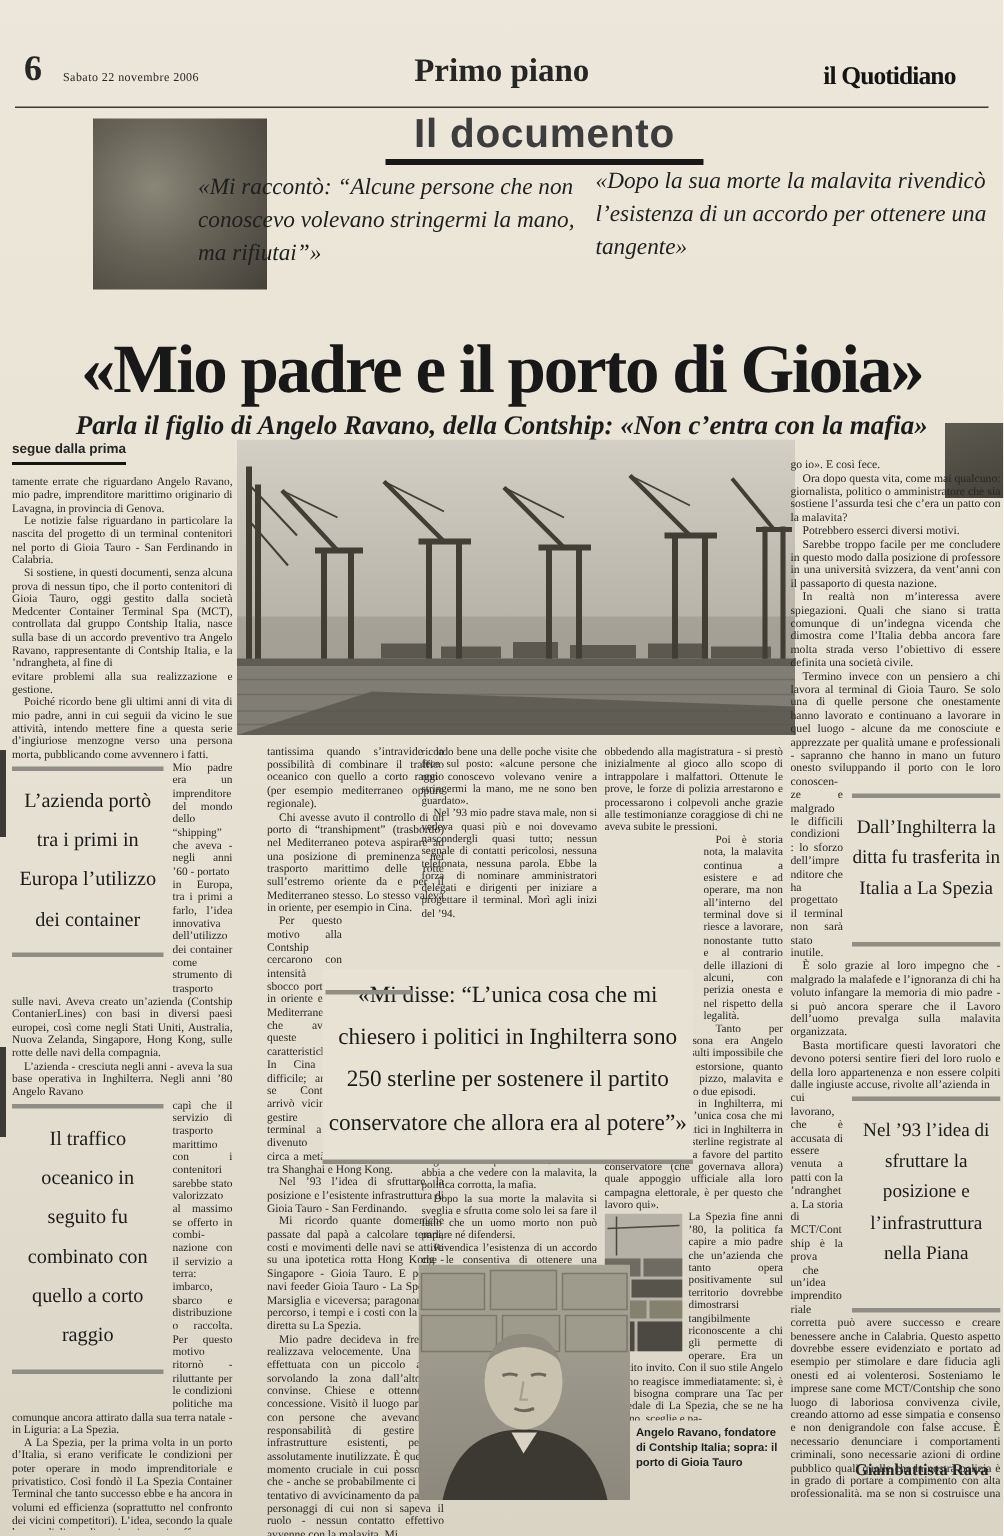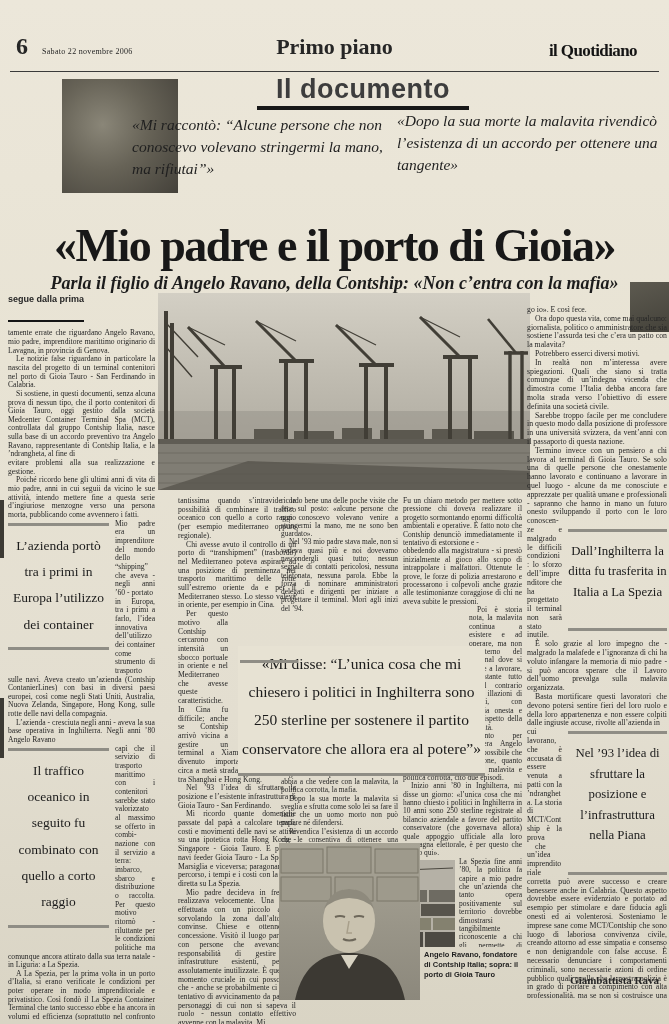--- a/index.html
+++ b/index.html
@@ -33,38 +33,38 @@
   
   .col{position:absolute;overflow:hidden;text-align:justify;hyphens:auto;-webkit-hyphens:auto;}
   .col p{margin:0;text-indent:8px;overflow-wrap:break-word;}
   .col p.ni{text-indent:0;}
   .col-a{left:8px;top:294px;width:147px;height:726px;font-size:7.6px;line-height:1.14;}
   .col-b{left:158px;top:497px;width:118px;height:527px;font-size:7.7px;line-height:1.13;margin-left:20px;}
   .col-c{left:281px;top:497px;width:117px;height:352px;font-size:7.4px;line-height:1.12;}
   .col-d{left:403px;top:497px;width:119px;height:450px;font-size:7.5px;line-height:1.12;}
   .col-e{left:527px;top:296px;width:140px;height:692px;font-size:7.8px;line-height:1.13;margin-top:10px;}
   .cont-label{font-family:"Liberation Sans","DejaVu Sans",sans-serif;font-weight:bold;font-size:9px;
-    border-bottom:2px solid #141414;display:inline-block;padding-bottom:16px;margin-bottom:7px;text-indent:0;}
+    border-bottom:2px solid #141414;display:inline-block;padding-bottom:4px;margin-bottom:7px;text-indent:0;}
   
   .pq{font-size:13.5px;line-height:1.95;text-align:center;color:#1b1b1b;
     border-top:3px solid #8f8d85;border-bottom:3px solid #8f8d85;padding:7px 0 9px;}
   .pq-left{float:left;clear:left;width:101px;margin:3px 6px 17px 0;}
   .pq-right{float:right;clear:right;width:99px;margin:3px 0 3px 6px;font-size:12.8px;line-height:1.6;padding:9px 0 26px;}
   .sp-r{float:right;width:64px;height:132px;margin-left:4px;}
   .sp-b{height:132px;}
   .sp-l{float:left;width:62px;height:132px;margin-right:4px;}
   
   .port-photo{position:absolute;left:158px;top:293px;width:372px;height:197px;margin:0;}
   .ravano-photo{position:absolute;left:279px;top:843px;width:141px;height:157px;margin:0;}
   .containers-photo{float:left;width:52px;height:92px;margin:2px 4px 1px 0;}
   .caption{position:absolute;left:424px;top:950px;width:98px;
     font-family:"Liberation Sans","DejaVu Sans",sans-serif;font-weight:bold;font-size:7.5px;line-height:1.3;color:#1f1f1f;}
   
   .mid-quote{position:absolute;left:215px;top:646px;width:247px;height:130px;background:#e7e2d3;
-    text-align:center;font-size:15.5px;line-height:1.82;color:#1b1b1b;border-bottom:3px solid #8f8d85;padding-top:4px;box-sizing:border-box;margin-left:23px;}
+    text-align:center;font-size:15.5px;line-height:1.82;color:#1b1b1b;border-bottom:3px solid #8f8d85;padding-top:4px;box-sizing:border-box;}
   .mid-quote-bar{position:absolute;left:2px;top:14px;width:58px;height:3px;background:#8f8d85;}
   .byline{position:absolute;left:527px;top:974px;width:132px;text-align:right;font-weight:bold;font-size:11px;}
 </style>
 </head>
 <body>
 
 <div class="page">
 
   <div class="hdr-num">6</div>
   <div class="hdr-date">Sabato 22 novembre 2006</div>
@@ -171,21 +171,20 @@
   <section class="col col-c">
     <p class="ni">ricordo bene una delle poche visite che fece sul posto: «alcune persone che non conoscevo volevano venire a stringermi la mano, me ne sono ben guardato».</p>
     <p>Nel ’93 mio padre stava male, non si vedeva quasi più e noi dovevamo nascondergli quasi tutto; nessun segnale di contatti pericolosi, nessuna telefonata, nessuna parola. Ebbe la forza di nominare amministratori delegati e dirigenti per iniziare a progettare il terminal. Morì agli inizi del ’94.</p>
     <div class="sp-b"></div>
     <p>Anche nelle sue carte personali si trovano solo progetti, calcoli e idee basate sulla più limpida correttezza e le migliori idee imprenditoriali. Nulla che abbia a che vedere con la malavita, la politica corrotta, la mafia.</p>
     <p>Dopo la sua morte la malavita si sveglia e sfrutta come solo lei sa fare il fatto che un uomo morto non può parlare né difendersi.</p>
     <p>Rivendica l’esistenza di un accordo che le consentiva di ottenere una tangente proporzionale ai volumi operati in cambio della possibilità di operare.</p>
   </section>
 
   <section class="col col-d">
-    <p class="ni">Fu un chiaro metodo per mettere sotto pressione chi doveva realizzare il progetto sormontando enormi difficoltà ambientali e operative. È fatto noto che Contship denunciò immediatamente il tentativo di estorsione e -</p>
     <p class="ni">obbedendo alla magistratura - si prestò inizialmente al gioco allo scopo di intrappolare i malfattori. Ottenute le prove, le forze di polizia arrestarono e processarono i colpevoli anche grazie alle testimonianze coraggiose di chi ne aveva subite le pressioni.</p>
     <div class="sp-l"></div>
     <p>Poi è storia nota, la malavita continua a esistere e ad operare, ma non all’interno del terminal dove si riesce a lavorare, nonostante tutto e al contrario delle illazioni di alcuni, con perizia onesta e nel rispetto della legalità.</p>
     <p>Tanto per chiarire che persona era Angelo Ravano e quanto risulti impossibile che si sia piegato a estorsione, quanto dovuto a tangenti, pizzo, malavita e politica corrotta, cito due episodi.</p>
     <p>Inizio anni ’80 in Inghilterra, mi disse un giorno: «l’unica cosa che mi hanno chiesto i politici in Inghilterra in 10 anni sono 250 sterline registrate al bilancio aziendale a favore del partito conservatore (che governava allora) quale appoggio ufficiale alla loro campagna elettorale, è per questo che lavoro qui».</p>
     <figure class="containers-photo">
       <svg width="52" height="92" viewBox="0 0 52 92" xmlns="http://www.w3.org/2000/svg">
         <rect width="52" height="92" fill="#b5b1a6"></rect>
         <g stroke="#4a473f" stroke-width="1">
             <line x1="8" y1="2" x2="8" y2="28"></line>
@@ -209,22 +208,22 @@
           </g>
       </svg>
     </figure>
     <p class="ni">La Spezia fine anni ’80, la politica fa capire a mio padre che un’azienda che tanto opera positivamente sul territorio dovrebbe dimostrarsi tangibilmente riconoscente a chi gli permette di operare. Era un esplicito invito. Con il suo stile Angelo Ravano reagisce immediatamente: sì, è vero, bisogna comprare una Tac per l’ospedale di La Spezia, che se ne ha bisogno, sceglie e pa-</p>
   </section>
 
   <section class="col col-e">
     <p class="ni">go io». E così fece.</p>
     <p>Ora dopo questa vita, come mai qualcuno: giornalista, politico o amministratore che sia sostiene l’assurda tesi che c’era un patto con la malavita?</p>
     <p>Potrebbero esserci diversi motivi.</p>
+    <p>Sarebbe troppo facile per me concludere in questo modo dalla posizione di professore in una università svizzera, da vent’anni con il passaporto di questa nazione.</p>
     <p>In realtà non m’interessa avere spiegazioni. Quali che siano si tratta comunque di un’indegna vicenda che dimostra come l’Italia debba ancora fare molta strada verso l’obiettivo di essere definita una società civile.</p>
-    <p>Sarebbe troppo facile per me concludere in questo modo dalla posizione di professore in una università svizzera, da vent’anni con il passaporto di questa nazione.</p>
     <p>Termino invece con un pensiero a chi lavora al terminal di Gioia Tauro. Se solo una di quelle persone che onestamente hanno lavorato e continuano a lavorare in quel luogo - alcune da me conosciute e apprezzate per qualità umane e professionali - sapranno che hanno in mano un futuro onesto sviluppando il porto con le loro conoscen-</p>
     <aside class="pq pq-right">Dall’Inghilterra la ditta fu trasferita in Italia a La Spezia</aside>
     <p class="ni">ze e malgrado le difficili condizioni: lo sforzo dell’imprenditore che ha progettato il terminal non sarà stato inutile.</p>
     <p>È solo grazie al loro impegno che - malgrado la malafede e l’ignoranza di chi ha voluto infangare la memoria di mio padre - si può ancora sperare che il Lavoro dell’uomo prevalga sulla malavita organizzata.</p>
     <p>Basta mortificare questi lavoratori che devono potersi sentire fieri del loro ruolo e della loro appartenenza e non essere colpiti dalle ingiuste accuse, rivolte all’azienda in</p>
     <aside class="pq pq-right">Nel ’93 l’idea di sfruttare la posizione e l’infrastruttura nella Piana</aside>
     <p class="ni">cui lavorano, che è accusata di essere venuta a patti con la ’ndrangheta. La storia di MCT/Contship è la prova</p>
     <p>che un’idea imprenditoriale corretta può avere successo e creare benessere anche in Calabria. Questo aspetto dovrebbe essere evidenziato e portato ad esempio per stimolare e dare fiducia agli onesti ed ai volenterosi. Sosteniamo le imprese sane come MCT/Contship che sono luogo di laboriosa convivenza civile, creando attorno ad esse simpatia e consenso e non denigrandole con false accuse. È necessario denunciare i comportamenti criminali, sono necessarie azioni di ordine pubblico quali quelle che la nostra polizia è in grado di portare a compimento con alta professionalità, ma se non si costruisce una società civile basata su buona economia e su aziende sane, sarà una fatica inutile.</p>
   </section>
 

